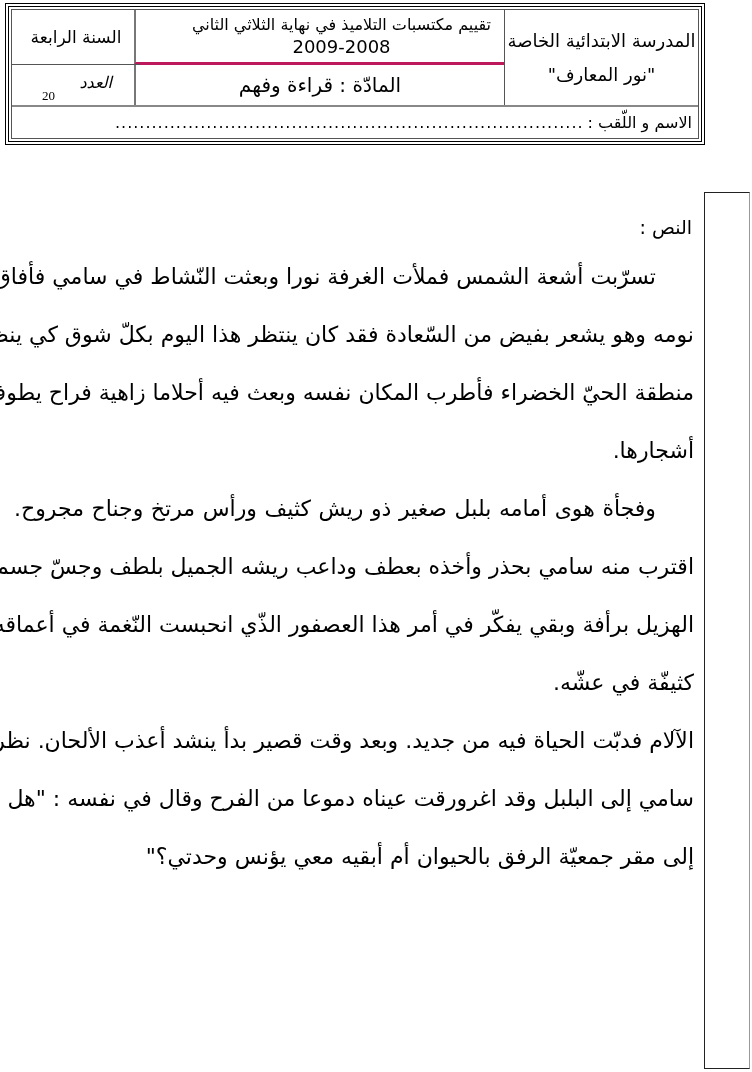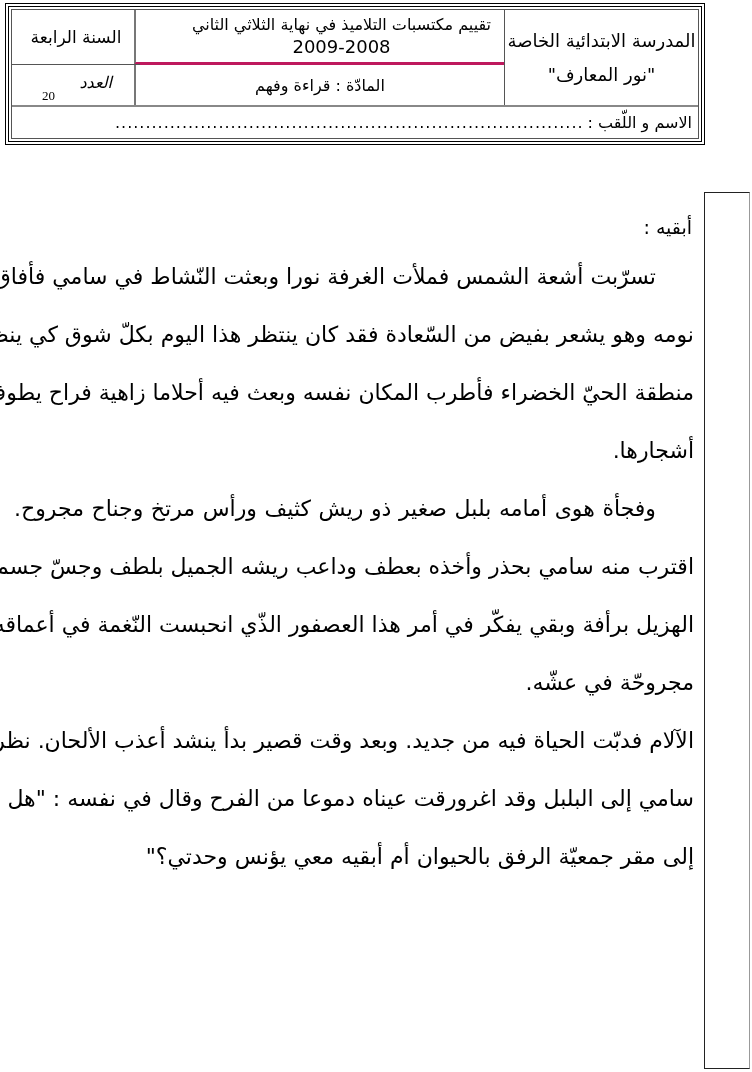--- a/index.html
+++ b/index.html
@@ -63,21 +63,21 @@
     }
     .eval .year {
       direction: ltr;
       font-size: 18px;
     }
     
     .subject {
       right: 194px; top: 55px;
       width: 370px; height: 40px;
       border-left: 2px solid #777;
-      font-size: 16px;
+      font-size: 20px;
     }
     
     .grade {
       left: 0; top: 0;
       width: 128px; height: 55px;
       border-bottom: 1px solid #555;
       font-size: 17px;
       text-align: right;
     }
     
@@ -187,27 +187,27 @@
     </div>
     <div class="name-row">
       <span>الاسم و اللّقب :</span>
       <span class="dots">.............................................................................</span>
     </div>
   </div>
 </div>
 
 <div class="margin-box"></div>
 
-<div class="text-title">أبقيه :</div>
+<div class="text-title">النص :</div>
 
 <div class="passage">
   <span class="line indent">تسرّبت أشعة الشمس فملأت الغرفة نورا وبعثت النّشاط في سامي فأفاق من</span>
   <span class="line">نومه وهو يشعر بفيض من السّعادة فقد كان ينتظر هذا اليوم بكلّ شوق كي ينظّف</span>
   <span class="line">منطقة الحيّ الخضراء فأطرب المكان نفسه وبعث فيه أحلاما زاهية فراح يطوف بين</span>
   <span class="line last">أشجارها.</span>
   <span class="line indent">وفجأة هوى أمامه بلبل صغير ذو ريش كثيف ورأس مرتخ وجناح مجروح.</span>
   <span class="line">اقترب منه سامي بحذر وأخذه بعطف وداعب ريشه الجميل بلطف وجسّ جسمه</span>
   <span class="line">الهزيل برأفة وبقي يفكّر في أمر هذا العصفور الذّي انحبست النّغمة في أعماقه وترك</span>
-  <span class="line last">مجروحّة في عشّه.</span>
+  <span class="line last">كثيفّة في عشّه.</span>
   <span class="line">الآلام فدبّت الحياة فيه من جديد. وبعد وقت قصير بدأ ينشد أعذب الألحان. نظر</span>
   <span class="line">سامي إلى البلبل وقد اغرورقت عيناه دموعا من الفرح وقال في نفسه : "هل أحمله</span>
   <span class="line last">إلى مقر جمعيّة الرفق بالحيوان أم أبقيه معي يؤنس وحدتي؟"</span>
 </div>
 
 </body></html>

